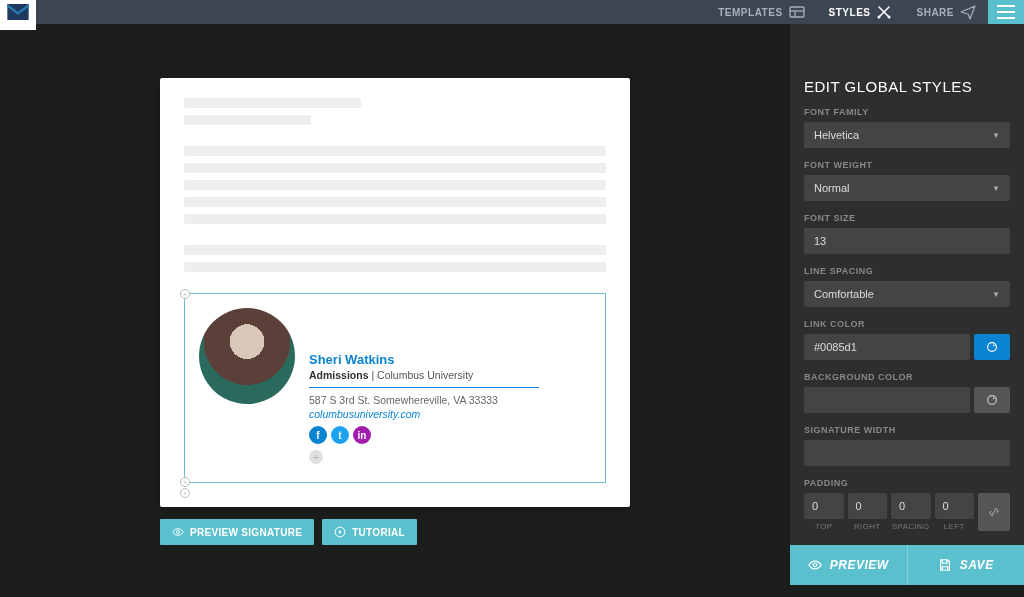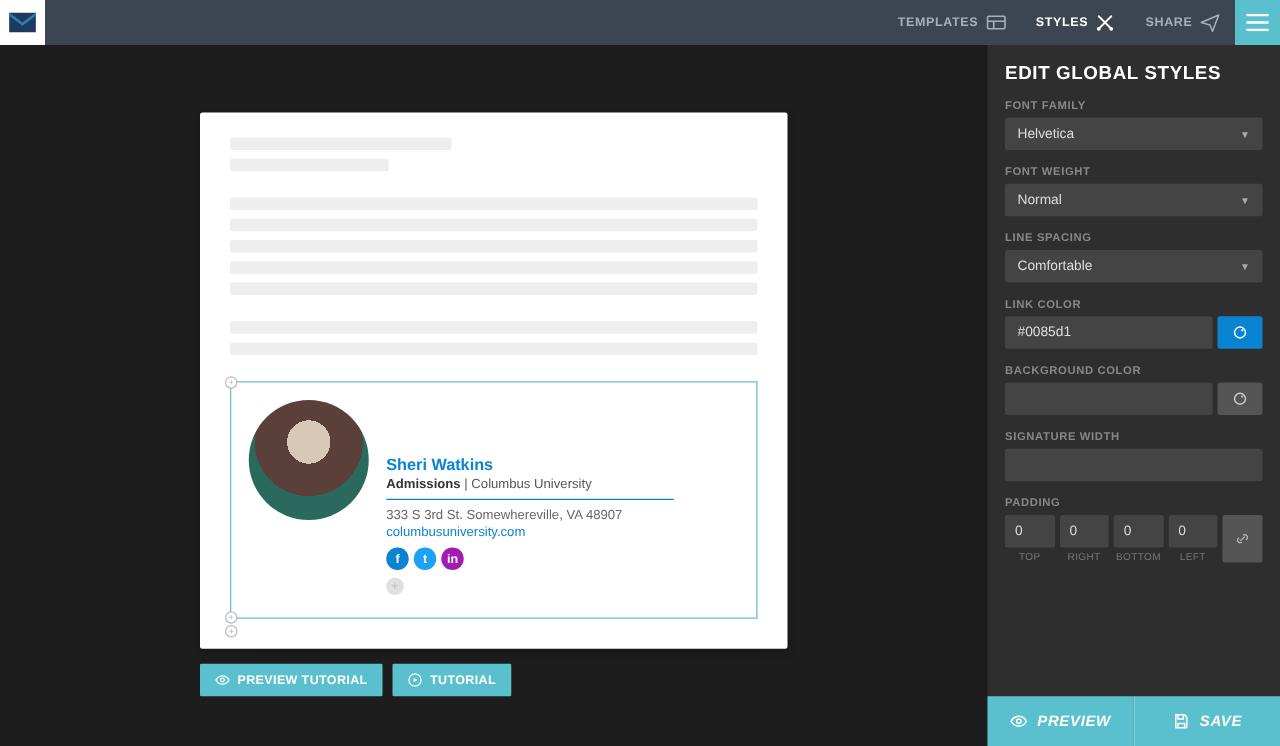--- a/index.html
+++ b/index.html
@@ -1,19 +1,19 @@
 <!DOCTYPE html>
 <html><head>
 <meta charset="utf-8">
 <style>
   * { box-sizing: border-box; margin: 0; padding: 0; font-family: Helvetica, Arial, sans-serif; }
   body { width: 1024px; height: 597px; background: #1d1d1d; overflow: hidden; position: relative; }
 
   
-  .topbar { height: 36px; background: #3c4652; display: flex; align-items: center; }
+  .topbar { height: 24px; background: #3c4652; display: flex; align-items: center; }
   .logo { width: 36px; height: 36px; background: #fff; display: flex; align-items: center; justify-content: center; }
   .logo svg { width: 22px; height: 16px; }
   .topbar-spacer { flex: 1; }
   .topbar-item { display: flex; align-items: center; gap: 6px; padding: 0 12px; height: 36px; color: #a8b0b8; font-size: 10px; letter-spacing: 0.5px; font-weight: 600; cursor: pointer; }
   .topbar-item.active { color: #fff; }
   .topbar-item svg { width: 16px; height: 16px; }
   .hamburger { width: 36px; height: 36px; background: #5bc0ce; display: flex; align-items: center; justify-content: center; cursor: pointer; }
   .hamburger svg { width: 18px; height: 14px; stroke: #fff; }
 
   
@@ -24,33 +24,33 @@
   .ph-gap { height: 14px; }
   .sig-box { border: 1px solid #6fb7d6; position: relative; padding: 14px 14px 18px 14px; display:flex; gap:14px; }
   .sig-handle { position:absolute; width:10px; height:10px; border:1px solid #bbb; background:#fff; border-radius:50%; font-size:7px; color:#bbb; display:flex; align-items:center; justify-content:center; }
   .avatar { width: 96px; height: 96px; border-radius: 50%; background: radial-gradient(circle at 50% 35%, #d9c7b8 0 22%, #5a4038 22% 55%, #2a6a5d 55% 100%); flex-shrink:0; }
   .sig-info { flex:1; font-size: 11px; }
   .sig-name { color:#0a84d0; font-weight:700; font-size:13px; margin-bottom:2px;margin-top:44px; }
   .sig-role { color:#555; font-size:10.5px; margin-bottom:6px; }
   .sig-role b { font-weight:700; color:#333; }
   .sig-hr { border:none; border-top:1px solid #0a84d0; width:230px; margin-bottom:6px; }
   .sig-addr { color:#666; font-size:10.5px; margin-bottom:2px; }
-  .sig-link { color:#0a84d0; font-size:10.5px; margin-bottom:6px; }
+  .sig-link { color:#0a84d0; font-size:10.5px; margin-bottom:6px;font-style:italic; }
   .sig-socials { display:flex; gap:4px; }
   .sig-socials .s { width:18px; height:18px; border-radius:50%; background:#0a84d0; display:flex; align-items:center; justify-content:center; color:#fff; font-size:10px; font-weight:700; }
   .sig-add { width:14px; height:14px; border-radius:50%; background:#e0e0e0; color:#bbb; display:flex; align-items:center; justify-content:center; font-size:10px; margin-top:6px; }
 
   .canvas-buttons { margin-top: 12px; width:470px; display:flex; gap:8px; }
   .cv-btn { background:#5bc0ce; color:#fff; border:none; padding:7px 12px; font-size:10px; font-weight:700; letter-spacing:0.3px; display:flex; align-items:center; gap:6px; cursor:pointer; border-radius:1px;}
   .cv-btn svg { width:12px; height:12px; }
 
   
   .panel { width: 234px; background:#2e2e2e; display:flex; flex-direction:column; }
   .panel-inner { padding: 14px 14px 10px 14px; overflow-y:auto; flex:1; }
-  .panel-title { color:#fff; font-size:15px; font-weight:700; letter-spacing:0.5px; margin-bottom:12px; }
+  .panel-title { color:#fff; font-size:15px; font-weight:400; letter-spacing:0.5px; margin-bottom:12px;margin-top:40px; }
   .field-label { color:#888; font-size:9px; font-weight:700; letter-spacing:0.5px; margin-bottom:5px; text-transform:uppercase; }
   .field-group { margin-bottom:12px; }
   .select, .input { width:100%; background:#444; border:none; color:#ddd; font-size:11px; padding:7px 10px; border-radius:2px; }
   .select { display:flex; justify-content:space-between; align-items:center; cursor:pointer; }
   .select .caret { font-size:8px; color:#aaa; }
   .color-row { display:flex; gap:4px; }
   .color-row .input { flex:1; }
   .swatch { width:36px; background:#555; border-radius:2px; display:flex; align-items:center; justify-content:center; cursor:pointer; }
   .swatch.accent { background:#0a84d0; }
   .swatch svg { width:14px; height:14px; }
@@ -125,38 +125,38 @@
       <div class="ph-gap"></div>
       <div class="sig-box">
         <div class="sig-handle" style="top:-5px; left:-5px;">+</div>
         <div class="sig-handle" style="bottom:-5px; left:-5px;">+</div>
         <div class="sig-handle" style="bottom:-16px; left:-5px;">+</div>
         <div class="avatar"></div>
         <div class="sig-info">
           <div class="sig-name">Sheri Watkins</div>
           <div class="sig-role"><b>Admissions</b><span> | </span><span>Columbus University</span></div>
           <hr class="sig-hr">
-          <div class="sig-addr">333 S 3rd St. Somewhereville, VA 48907</div>
+          <div class="sig-addr">587 S 3rd St. Somewhereville, VA 33333</div>
           <div class="sig-link">columbusuniversity.com</div>
           <div class="sig-socials">
             <div class="s">f</div>
             <div class="s" style="background:#1da1f2">t</div>
             <div class="s" style="background:#a21caf">in</div>
           </div>
           <div class="sig-add">+</div>
         </div>
       </div>
     </div>
     <div class="canvas-buttons">
       <button class="cv-btn">
         <svg viewBox="0 0 16 16">
             <path d="M1 8s2.5-4.5 7-4.5S15 8 15 8s-2.5 4.5-7 4.5S1 8 1 8z" fill="none" stroke="#fff" stroke-width="1.3"></path>
             <circle cx="8" cy="8" r="2" fill="none" stroke="#fff" stroke-width="1.3"></circle>
           </svg>
-        <span>PREVIEW TUTORIAL</span>
+        <span>PREVIEW SIGNATURE</span>
       </button>
       <button class="cv-btn">
         <svg viewBox="0 0 16 16">
             <circle cx="8" cy="8" r="6.5" fill="none" stroke="#fff" stroke-width="1.3"></circle>
             <path d="M6.5 5.5v5l4-2.5z" fill="#fff"></path>
           </svg>
         <span>TUTORIAL</span>
       </button>
     </div>
   </div>
@@ -174,20 +174,24 @@
       </div>
 
       <div class="field-group">
         <div class="field-label">FONT WEIGHT</div>
         <div class="select">
           <span>Normal</span>
           <span class="caret">▼</span>
         </div>
       </div>
 
+      <div class="field-group">
+        <div class="field-label">FONT SIZE</div>
+        <input class="input" value="13" style="">
+      </div>
 
       <div class="field-group">
         <div class="field-label">LINE SPACING</div>
         <div class="select">
           <span>Comfortable</span>
           <span class="caret">▼</span>
         </div>
       </div>
 
 
@@ -228,21 +232,21 @@
           <div class="pad-cell">
             <input class="input" value="0" style="">
             <div class="pad-lbl">TOP</div>
           </div>
           <div class="pad-cell">
             <input class="input" value="0" style="">
             <div class="pad-lbl">RIGHT</div>
           </div>
           <div class="pad-cell">
             <input class="input" value="0" style="">
-            <div class="pad-lbl">BOTTOM</div>
+            <div class="pad-lbl">SPACING</div>
           </div>
           <div class="pad-cell">
             <input class="input" value="0" style="">
             <div class="pad-lbl">LEFT</div>
           </div>
           <div class="link-btn">
             <svg viewBox="0 0 16 16">
                 <path d="M6 10l4-4M7 12a3 3 0 01-4-4l1-1M9 4a3 3 0 014 4l-1 1" fill="none" stroke="#bbb" stroke-width="1.3" stroke-linecap="round"></path>
               </svg>
           </div>

